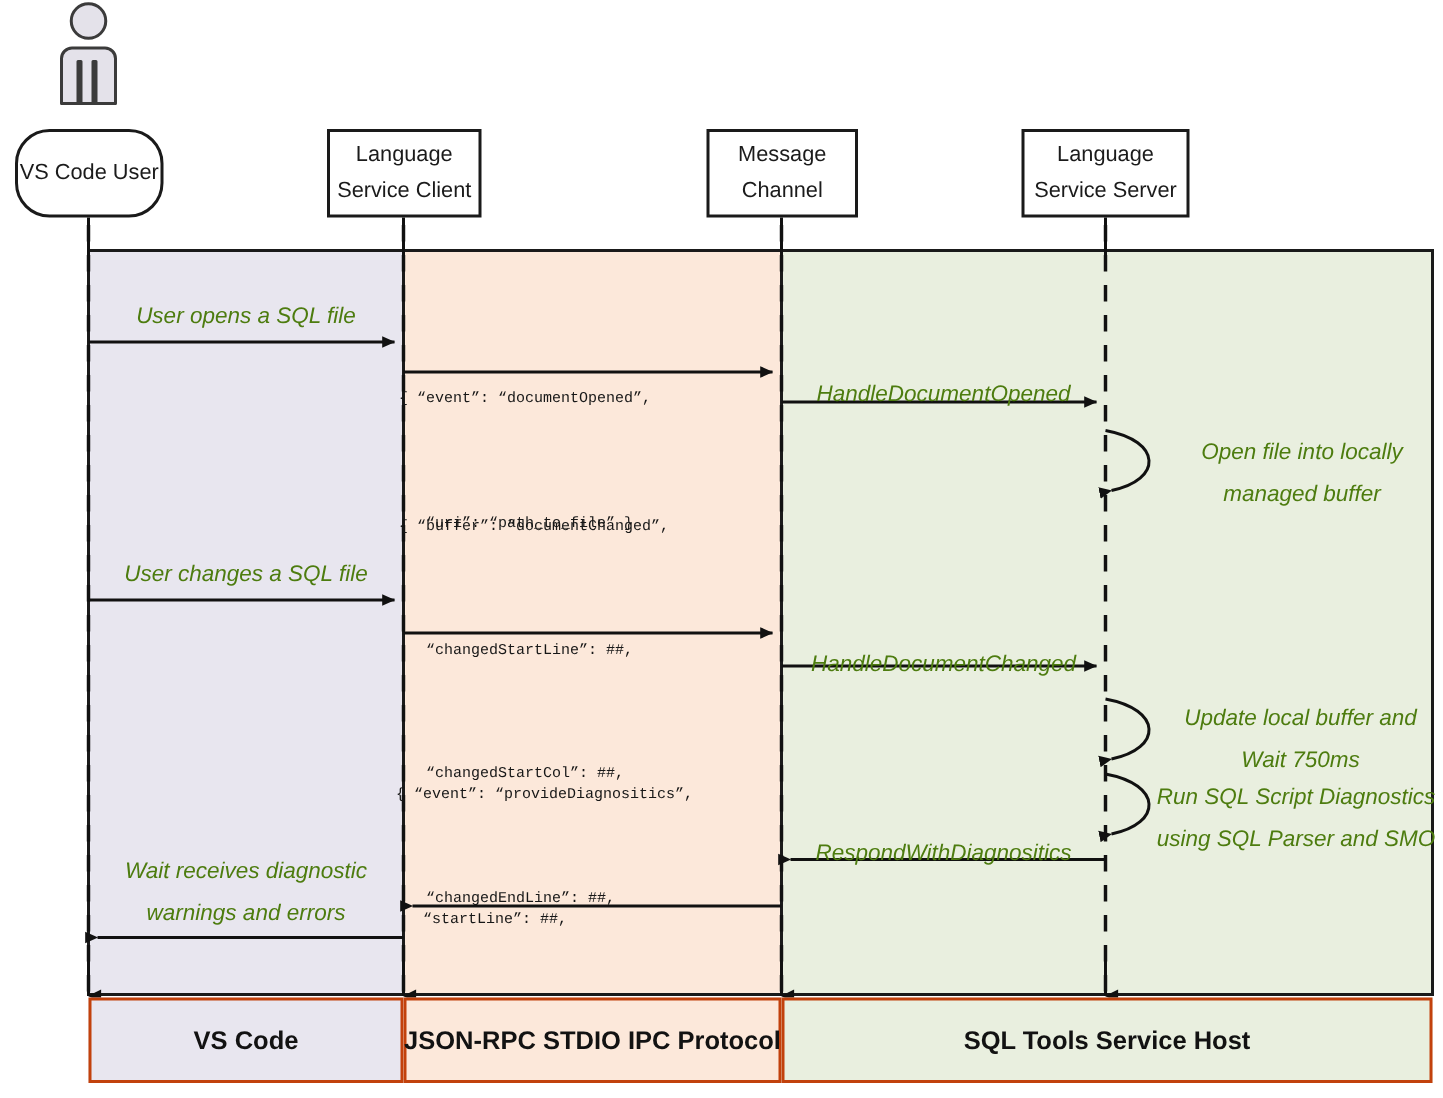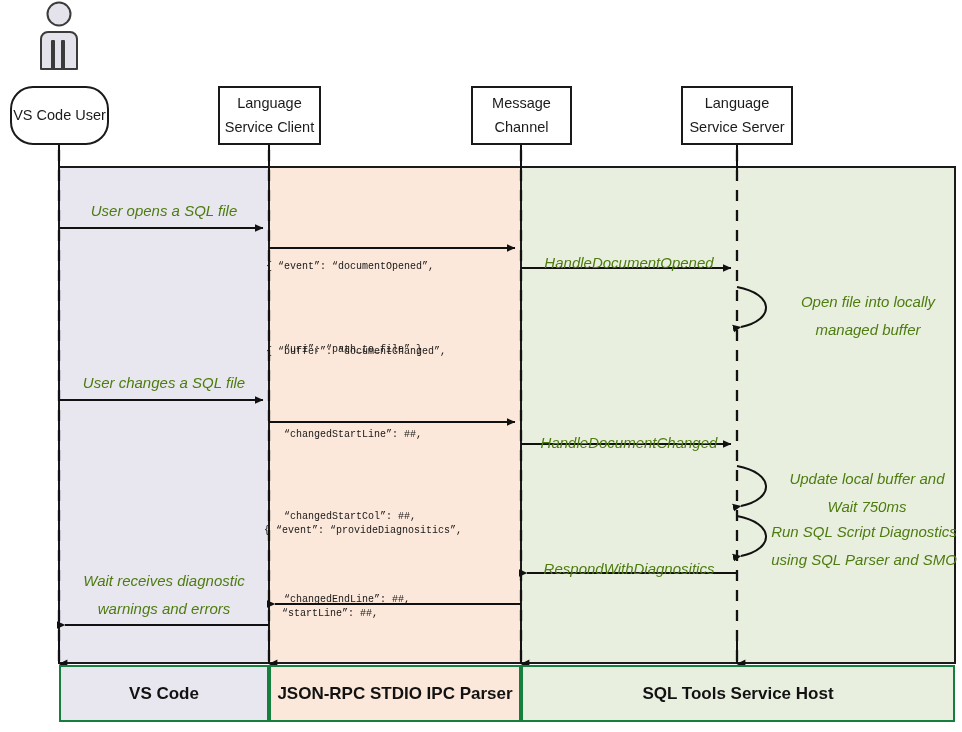--- a/index.html
+++ b/index.html
@@ -14,21 +14,21 @@
   .hdr-box{
     position:absolute;box-sizing:border-box;
     border:2px solid #1a1a1a;
     display:flex;flex-direction:column;align-items:center;justify-content:center;
     font-size:14.5px;color:#1b1b1b;line-height:1.65;
   }
   .hdr-box span{display:block;white-space:nowrap;}
 
   .foot-box{
     position:absolute;box-sizing:border-box;
-    border:2px solid #15803d;
+    border:2px solid #c2410c;
     display:flex;align-items:center;justify-content:center;
     font-size:17px;font-weight:bold;color:#121212;white-space:nowrap;
   }
 
   .code{
     position:absolute;
     font-family:"Liberation Serif", serif;
     font-size:13.4px;color:#171717;white-space:pre;line-height:27.5px;
     letter-spacing:0px;
   }
@@ -170,19 +170,19 @@
     <div class="m">   “startCol”: ##,</div>
     
     
     
   </div>
 
   <div class="foot-box" style="left:59px;top:665px;width:210px;height:57px;background:#e8e6ef;">
     <span>VS Code</span>
   </div>
   <div class="foot-box" style="left:269px;top:665px;width:252px;height:57px;background:#fce8da;">
-    <span>JSON-RPC STDIO IPC Parser</span>
+    <span>JSON-RPC STDIO IPC Protocol</span>
   </div>
   <div class="foot-box" style="left:521px;top:665px;width:434px;height:57px;background:#e9efdf;">
     <span>SQL Tools Service Host</span>
   </div>
 
 </div>
 
 </body></html>

